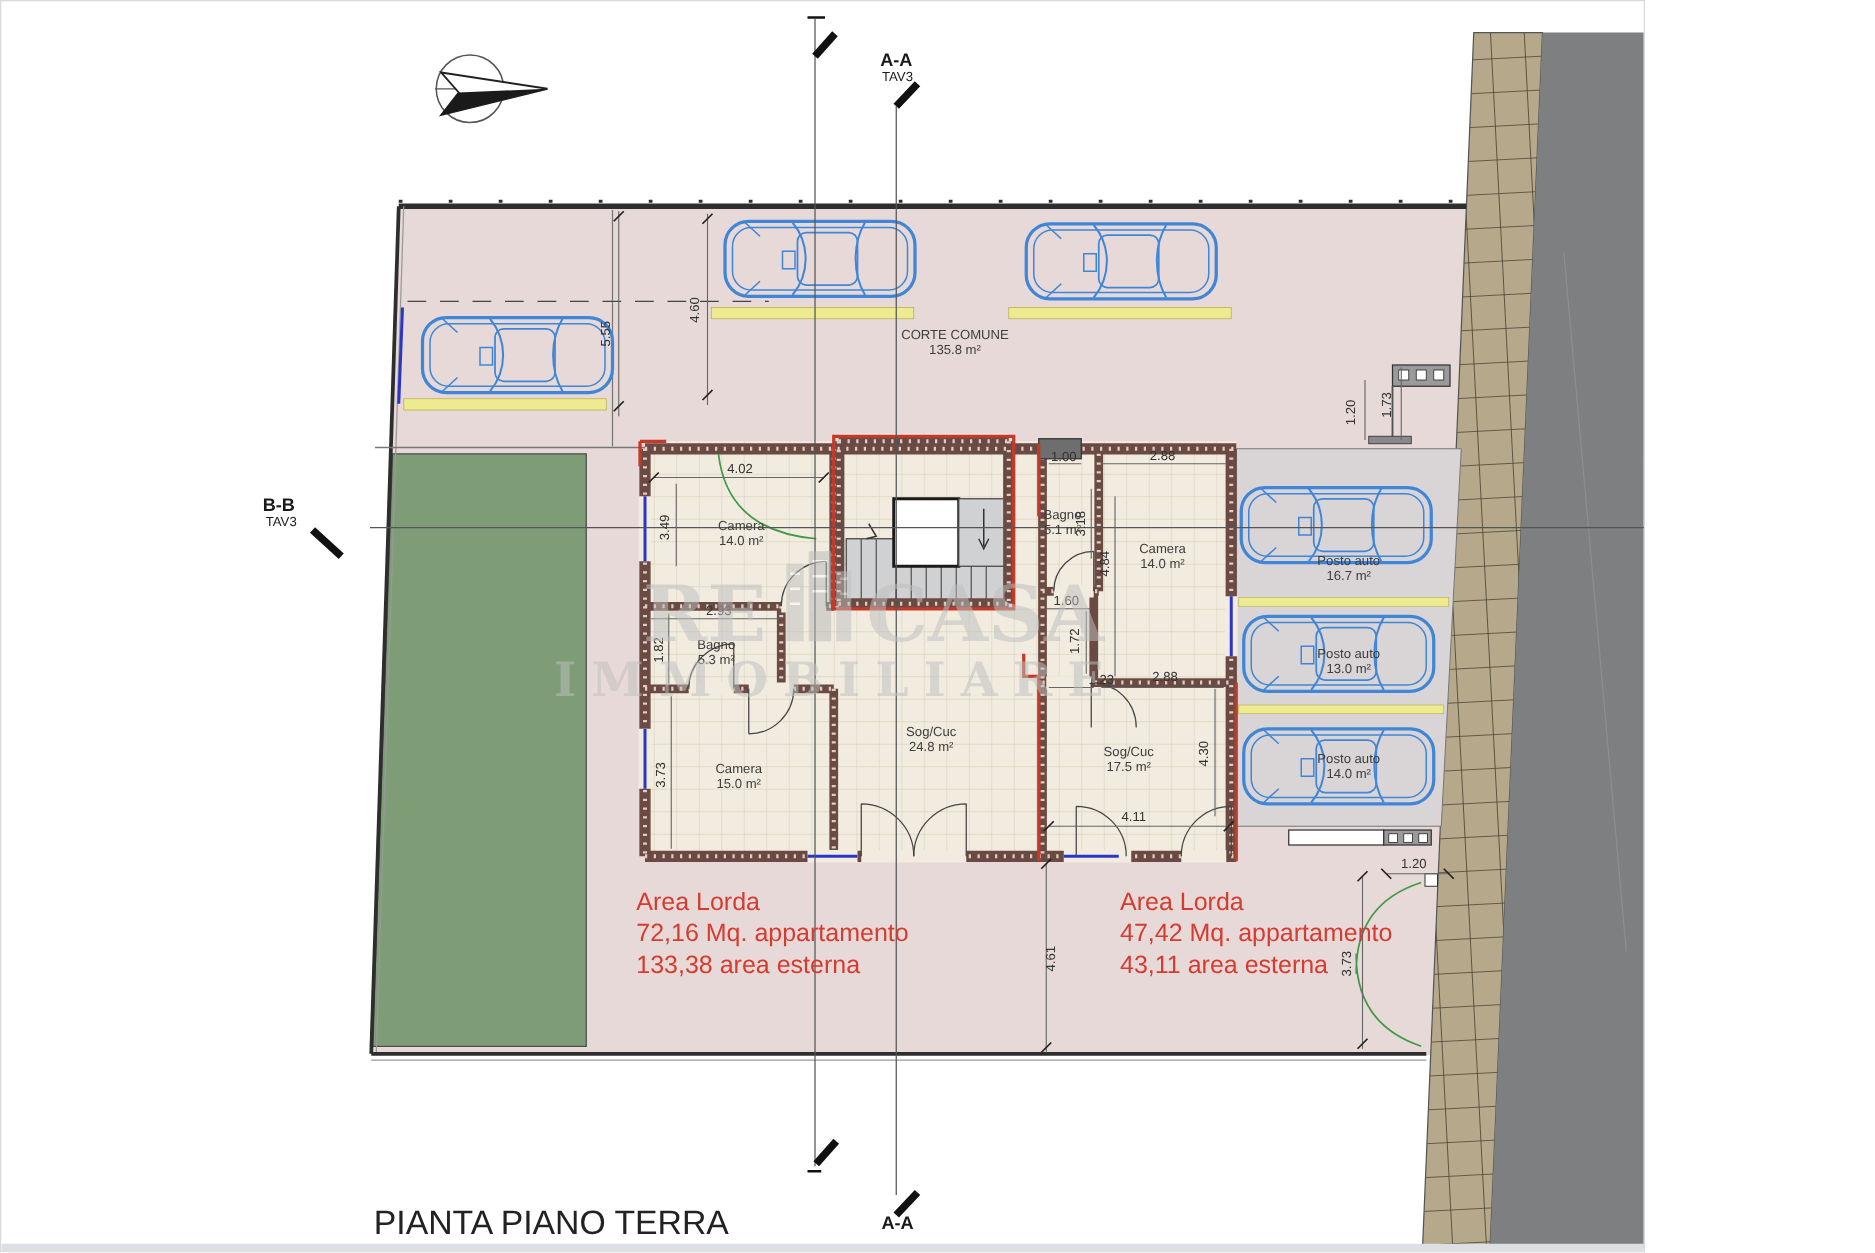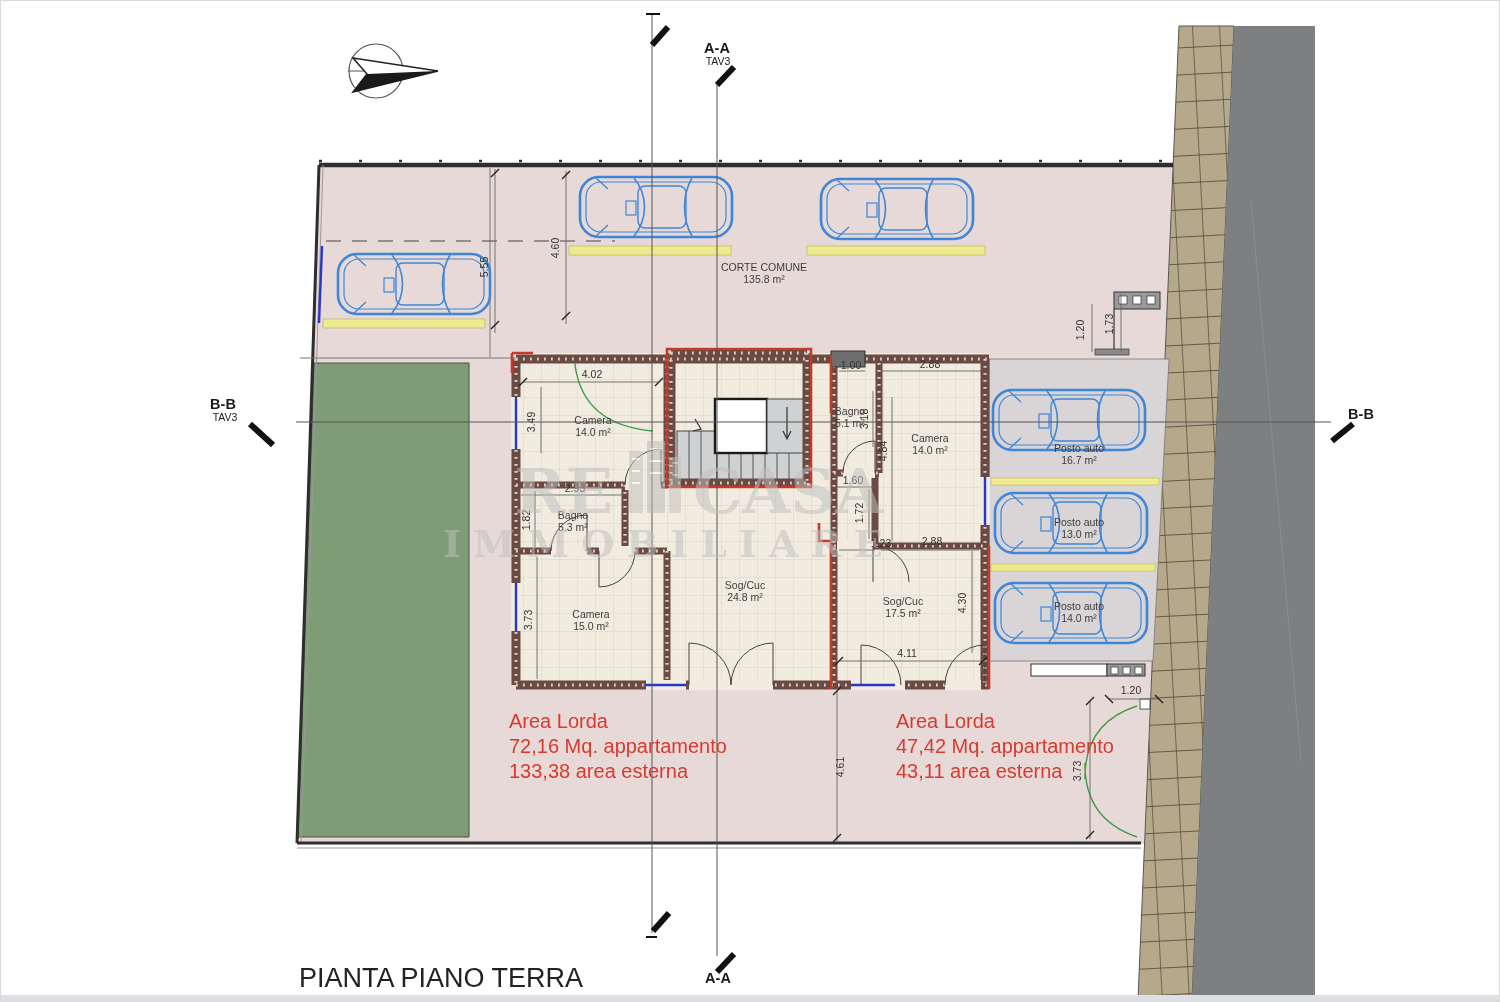--- a/index.html
+++ b/index.html
@@ -1,16 +1,16 @@
 <!DOCTYPE html>
 <html><head>
 <meta charset="utf-8">
 <style>
   html,body{margin:0;padding:0;background:#fff;}
-  .page{position:relative;width:1500px;height:1002px;background:#ffffff;
+  .page{position:relative;width:1316px;height:1002px;background:#ffffff;
         border:1px solid #d9d9d9;box-sizing:border-box;overflow:hidden;
         font-family:"Liberation Sans",sans-serif;}
   svg{display:block}
   .wall{stroke:#6b4a43;stroke-width:9;fill:none;stroke-linecap:butt}
   .wall.thin{stroke-width:7}
   .walldot{stroke:#efe6d9;stroke-width:3.2;stroke-dasharray:1.8 5.2;fill:none;opacity:.85}
   .gap{stroke:#f1ecdf;stroke-width:10;fill:none}
   .win{stroke:#2b36c8;stroke-width:2.4;fill:none}
   .redline{stroke:#c33a28;stroke-width:2.6;fill:none}
   .dimline{stroke:#666;stroke-width:.9;fill:none}

